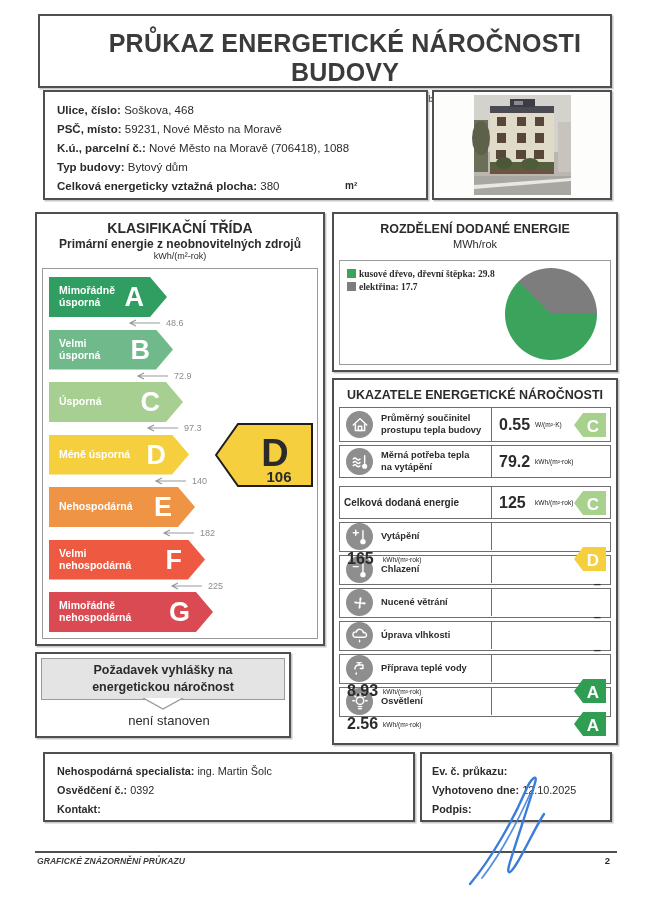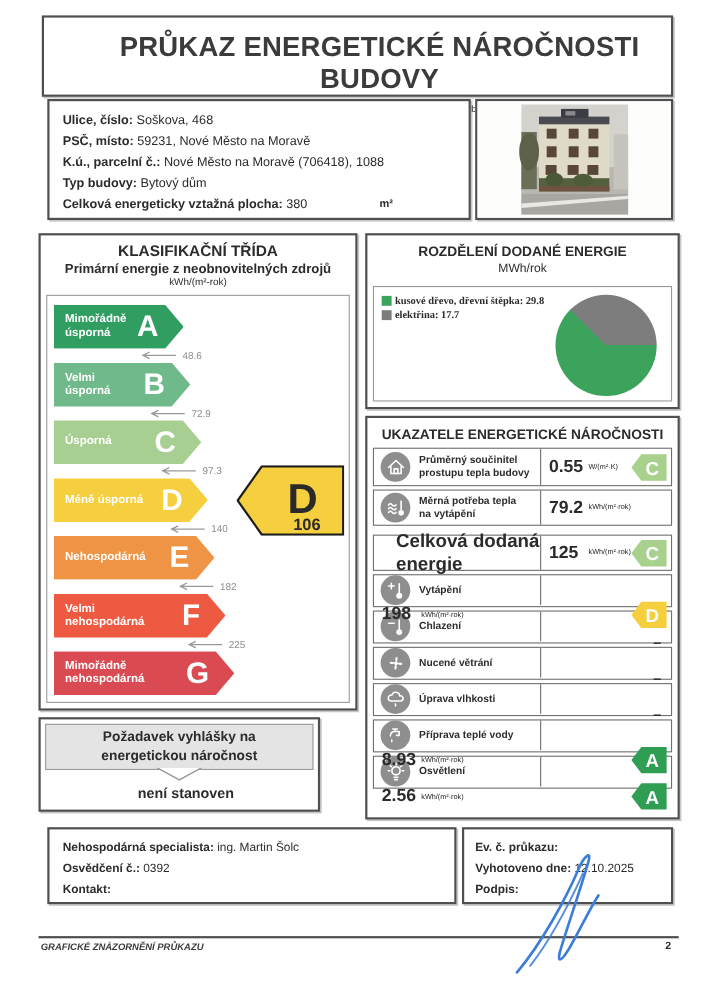--- a/index.html
+++ b/index.html
@@ -35,21 +35,21 @@
   .ca-letter { position:absolute; right:23px; top:50%; transform:translateY(-50%); font-size:27px; font-weight:bold; color:#fff; }
   .threshold { height:12.5px; display:flex; align-items:center; gap:5px; font-size:9px; color:#8d8d8d; }
   .result-arrow { position:absolute; left:172px; top:154px; width:98px; height:64px; }
 
   
   .req-box { left:35px; top:652px; width:256px; height:86px; text-align:center; }
   .req-band { position:absolute; left:4px; right:4px; top:4px; height:42px; background:#e4e4e4; border:1px solid #9a9a9a;
       display:flex; align-items:center; justify-content:center; padding:0 14px; }
   .req-title { font-size:12.5px; font-weight:bold; line-height:1.35; }
   .req-notch { position:absolute; left:50%; top:44px; transform:translateX(-50%); }
-  .req-value { position:absolute; left:0; right:0; top:59px; font-size:13px; font-weight:bold;padding-left:12px; }
+  .req-value { position:absolute; left:0; right:0; top:59px; font-size:13px; font-weight:normal;padding-left:12px; }
 
   
   .pie-box { left:332px; top:212px; width:286px; height:160px; text-align:center; }
   .pie-title { margin-top:8px; font-size:12.5px; font-weight:bold; }
   .pie-unit { margin-top:2px; font-size:11px; }
   .pie-inner { position:absolute; left:5px; right:5px; top:46px; bottom:5px; border:1px solid #9a9a9a; text-align:left; }
   .legend { position:absolute; left:7px; top:6px; }
   .legend-item { display:flex; align-items:center; gap:3px; font-size:9.5px; font-weight:bold; height:13px;font-family:Liberation Serif, serif; }
   .legend-swatch { width:9px; height:9px; display:inline-block; }
   .pie { position:absolute; right:13px; top:7px; width:92px; height:92px; border-radius:50%; }
@@ -59,21 +59,21 @@
   .ind-title { margin-top:8px; text-align:center; font-size:12.5px; font-weight:bold; }
   .ind-rows { position:absolute; left:5px; right:5px; top:27px; display:flex; flex-direction:column; gap:3px; }
   .ind-row { display:flex; align-items:stretch; border:1.5px solid #6e6e6e; background:#fff; height:33px; }
   .ind-row.short { height:30px;flex-direction:column; }
   .ind-row.total { margin-top:5px; }
   .ind-left { width:152px; display:flex; align-items:center; border-right:1.5px solid #6e6e6e; }
   .ind-icon { width:27px; height:27px; border-radius:50%; background:#8e8e8e; margin-left:6px; flex:0 0 27px;
       display:flex; align-items:center; justify-content:center; }
   .ind-icon svg { display:block; }
   .ind-label { margin-left:8px; font-size:9.3px; font-weight:bold; white-space:pre-line; line-height:1.2; }
-  .ind-label.big { margin-left:20px; font-size:17px; }
+  .ind-label.big { margin-left:4px; font-size:10px; }
   .ind-right { flex:1; display:flex; align-items:center; position:relative; }
   .ind-value { margin-left:7px; font-size:16px; font-weight:bold; min-width:34px; }
   .ind-unit { font-size:6.6px; margin-left:2px; color:#222; }
   .badge { position:absolute; right:3px; top:50%; transform:translateY(-50%); }
   .dash { position:absolute; right:9px; font-size:13px; font-weight:bold; }
 
   
   .bl-box { left:43px; top:752px; width:372px; height:70px; padding:8px 0 0 12px; }
   .br-box { left:420px; top:752px; width:192px; height:70px; padding:8px 0 0 10px; }
   .cert-row { font-size:10.8px; height:19px; line-height:18px; white-space:nowrap; }
@@ -324,21 +324,21 @@
                 <g class="icon-stroke">
                   <path d="M5 8 h6 M8 5 v6"></path>
                   <path d="M16.5 5.5 v10"></path>
                   <circle cx="16.5" cy="18.5" r="3.2" fill="#fff" stroke="none"></circle>
                 </g>
               </svg>
           </span>
           <span class="ind-label">Vytápění</span>
         </div>
         <div class="ind-right">
-          <span class="ind-value">198</span>
+          <span class="ind-value">165</span>
           <span class="ind-unit">kWh/(m²·rok)</span>
           <svg class="badge" width="34" height="26" viewBox="0 0 34 26">
             <polygon points="33,1 10,1 1,13 10,25 33,25" style="fill: rgb(245, 207, 61);"></polygon>
             <text x="20" y="19.5" text-anchor="middle" font-size="17" font-weight="bold" fill="#fff">D</text>
           </svg>
         </div>
       </div>
 
       <div class="ind-row short">
         <div class="ind-left">

